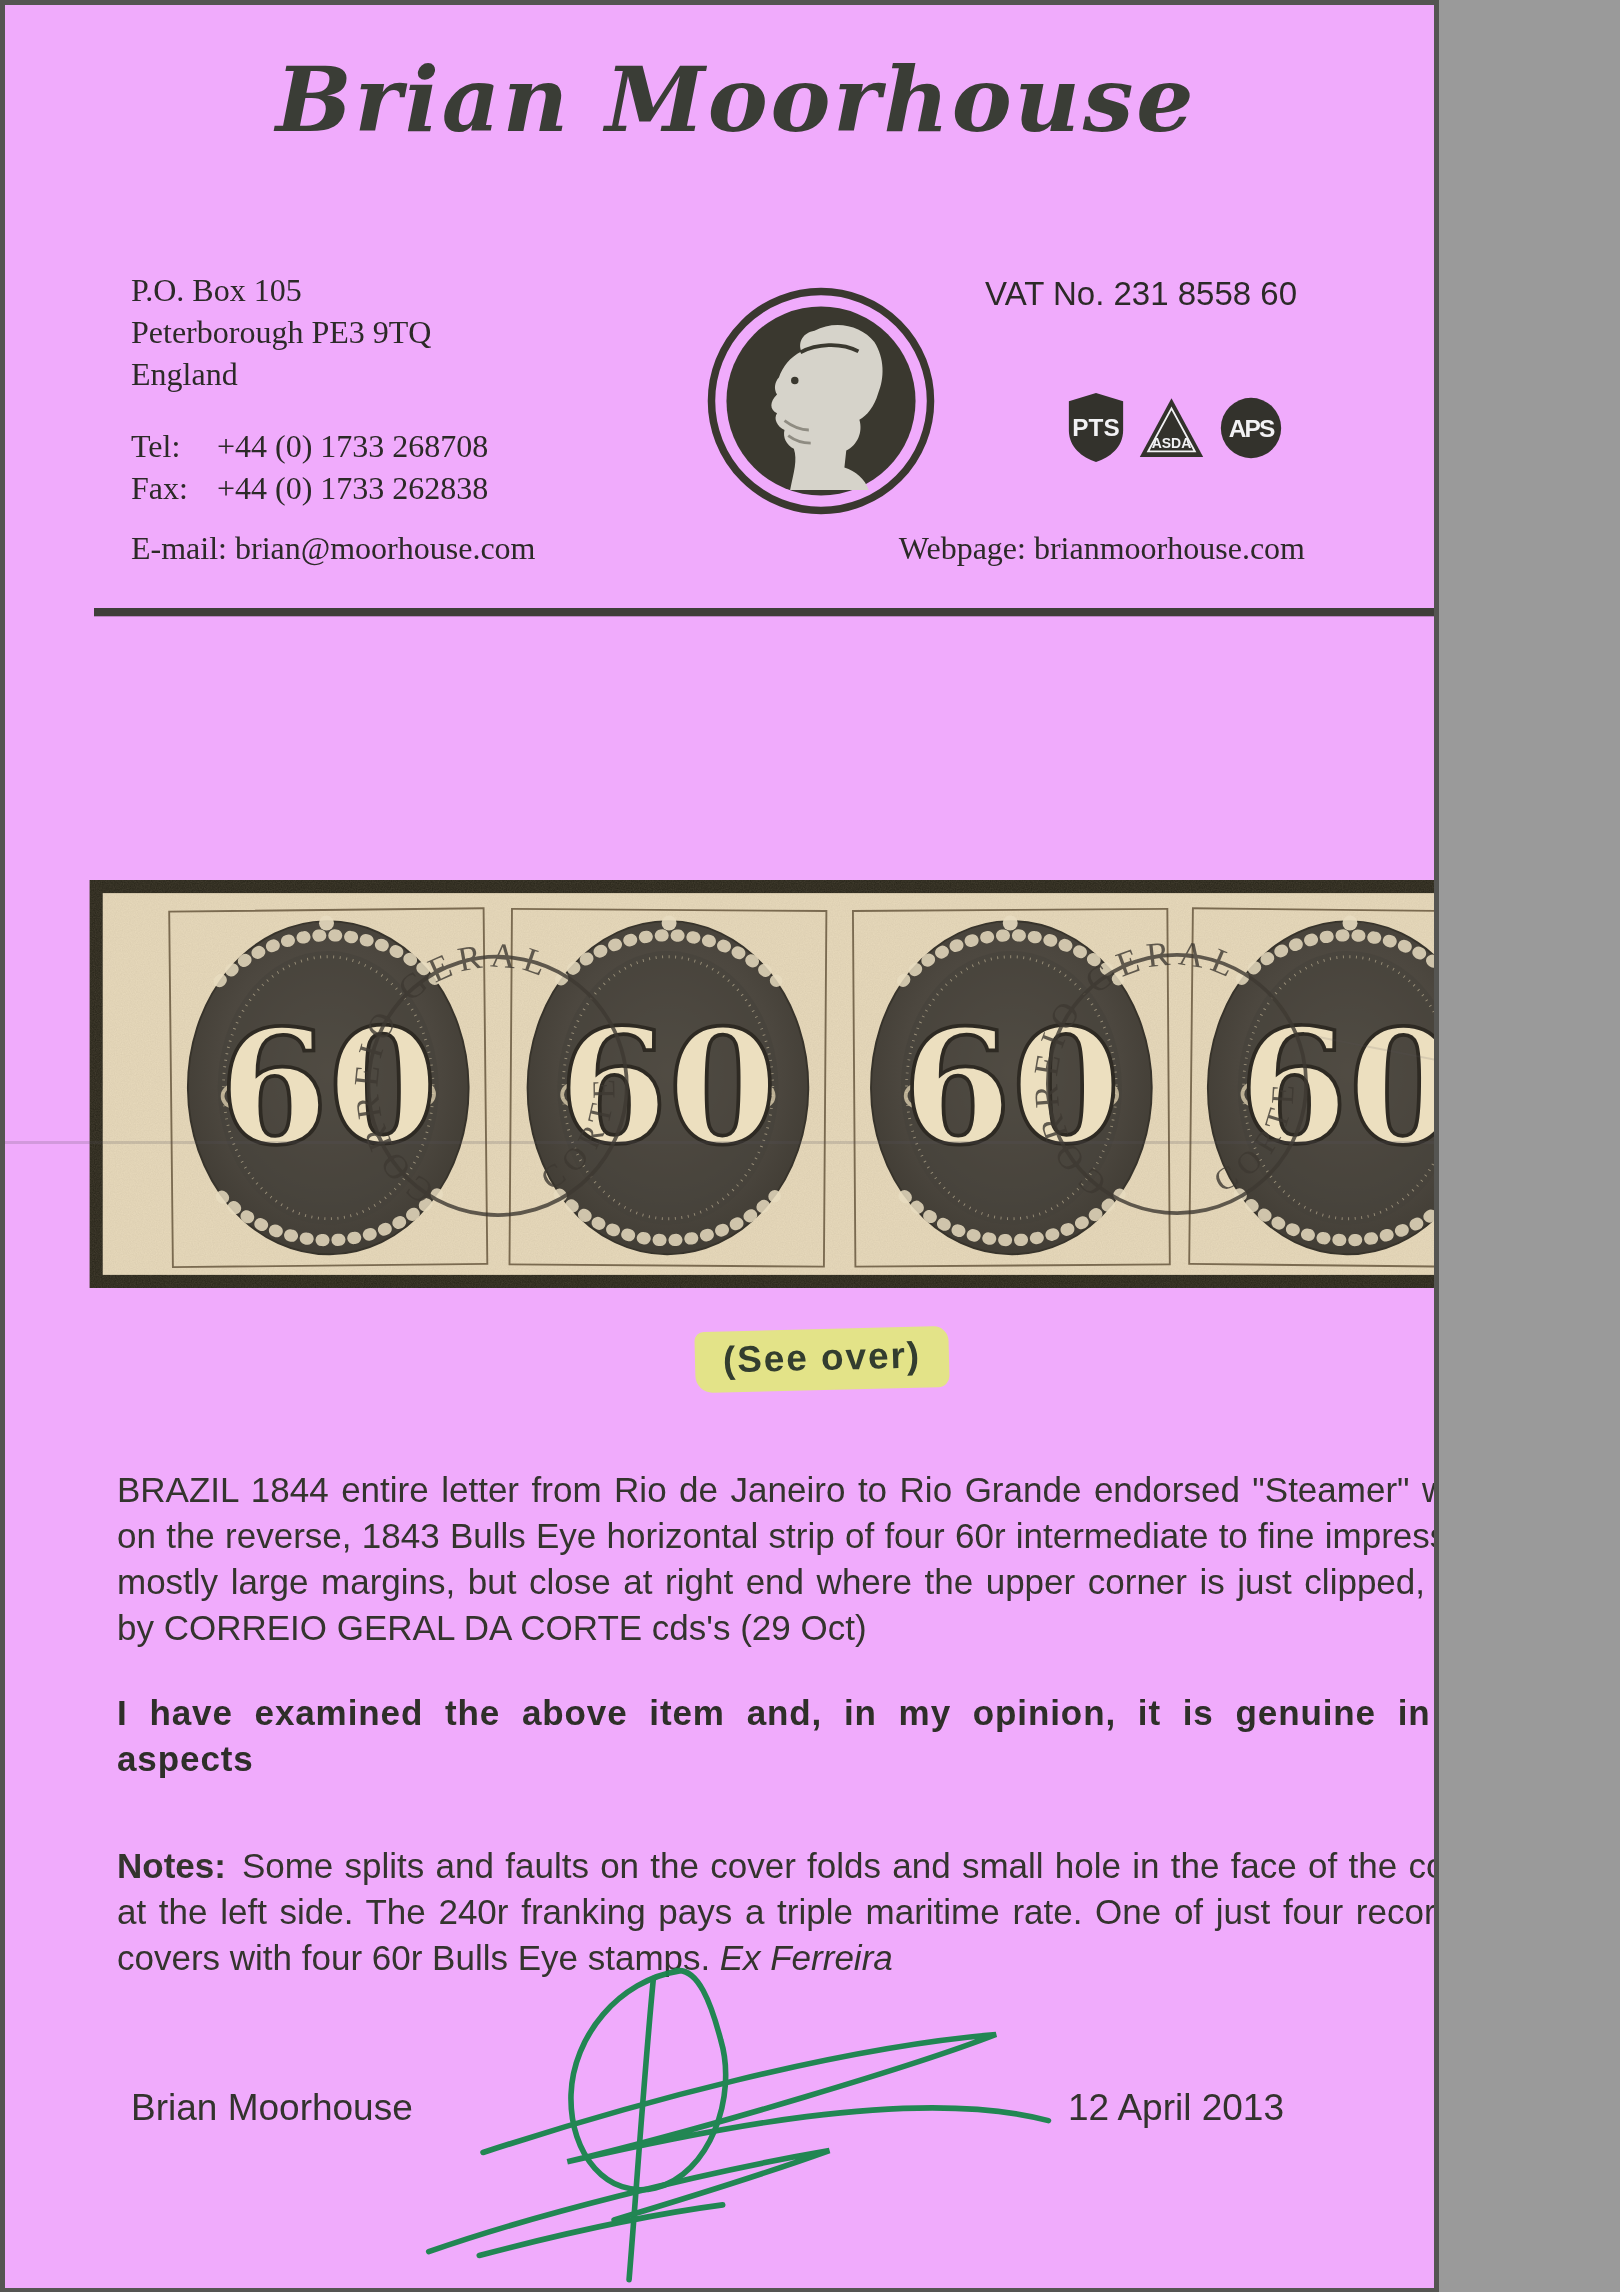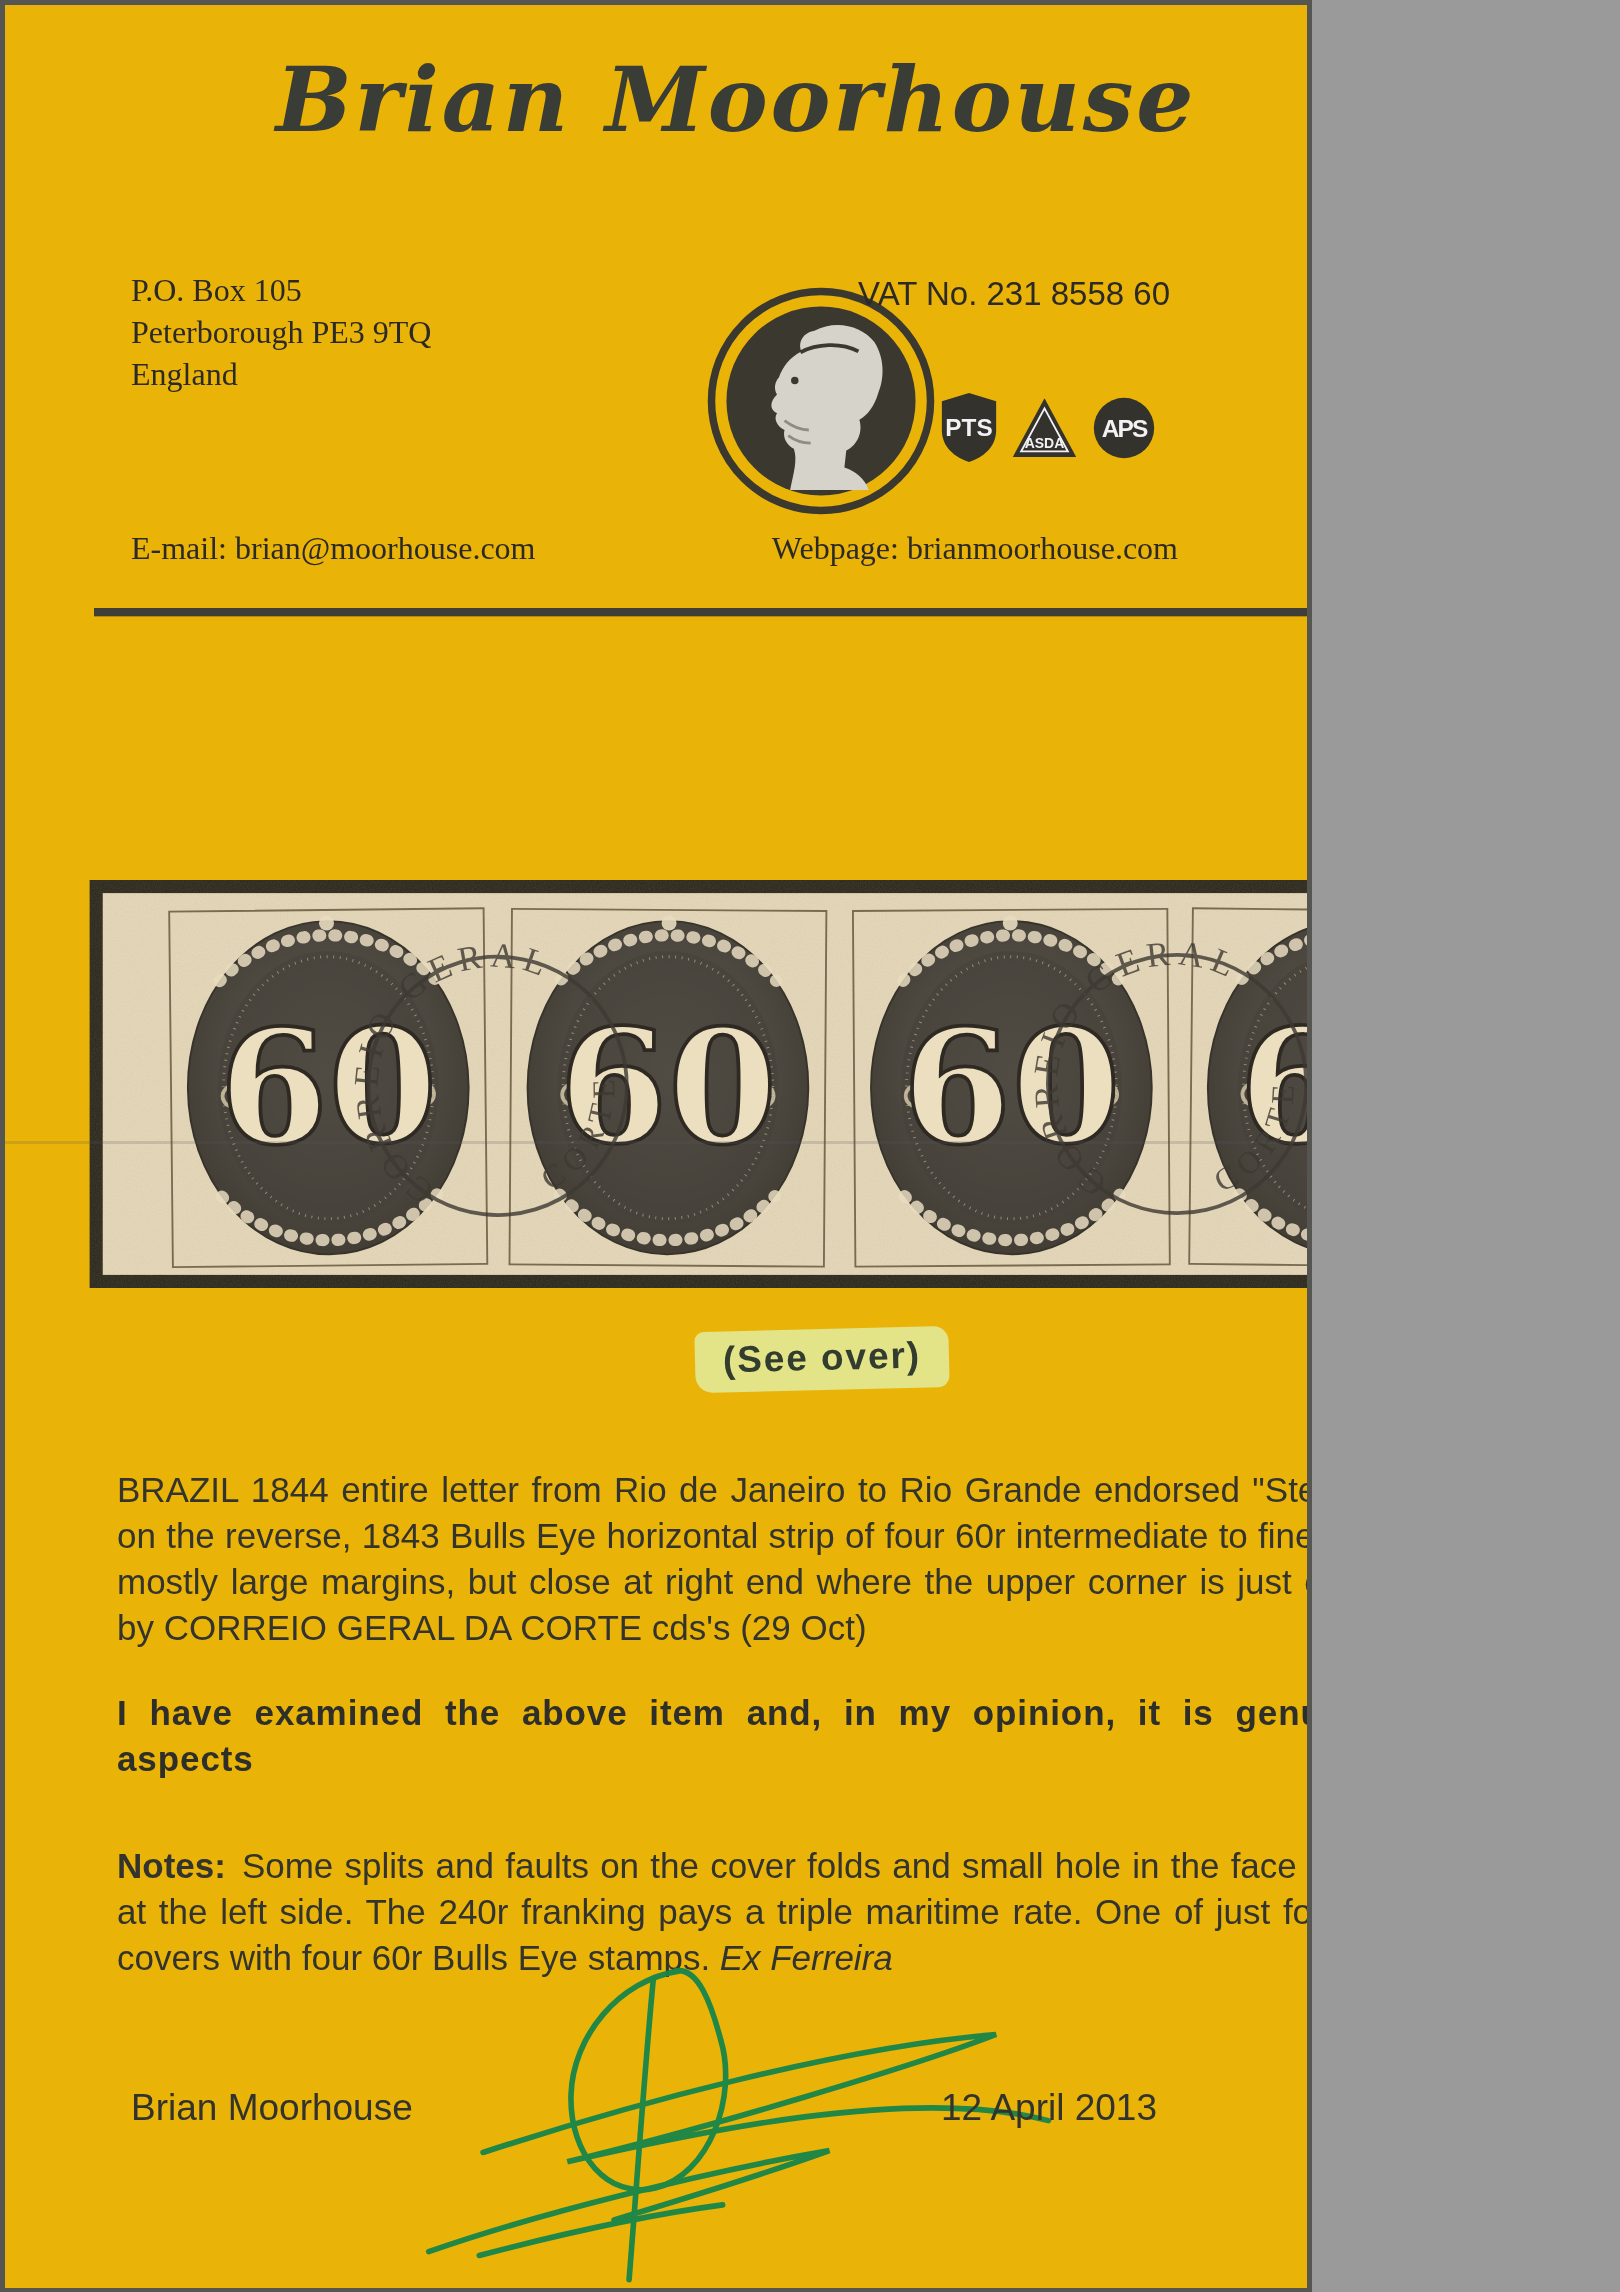--- a/index.html
+++ b/index.html
@@ -1,19 +1,19 @@
 <!DOCTYPE html>
 <html style="font-size:15px"><head>
 <meta charset="utf-8">
 <style>
   html,body{margin:0;padding:0;background:#9a9a9a;}
   .page{
     position:relative;
-    width:1312px;height:2293px;
-    background:#eab308;
+    width:1439px;height:2293px;
+    background:#f0abfc;
     border:5.6px solid #555552;
     box-sizing:border-box;
     overflow:hidden;
     font-family:"Liberation Sans", sans-serif;
     color:#35352f;
   }
   
   .script-name{
     position:absolute;top:41px;left:0;width:1462px;
     text-align:center;
@@ -85,20 +85,24 @@
 <body>
 
 <div class="page">
 
   <div class="script-name">Brian Moorhouse</div>
 
   <div class="contact">
     <div>P.O. Box 105</div>
     <div>Peterborough PE3 9TQ</div>
     <div>England</div>
+  </div>
+  <div class="telfax">
+    <div><span class="lbl">Tel:</span><span>+44 (0) 1733 268708</span></div>
+    <div><span class="lbl">Fax:</span><span>+44 (0) 1733 262838</span></div>
   </div>
   <div class="email">
     <span>E-mail:</span>
     <span>brian@moorhouse.com</span>
   </div>
 
   <svg class="portrait" width="234" height="234" viewBox="0 0 250 250">
     <circle cx="125" cy="125" r="117" fill="none" stroke="#3a382f" stroke-width="8"></circle>
     <circle cx="125" cy="125" r="101" fill="#3a382f"></circle>
     <path fill="#d6d3ca" d="

